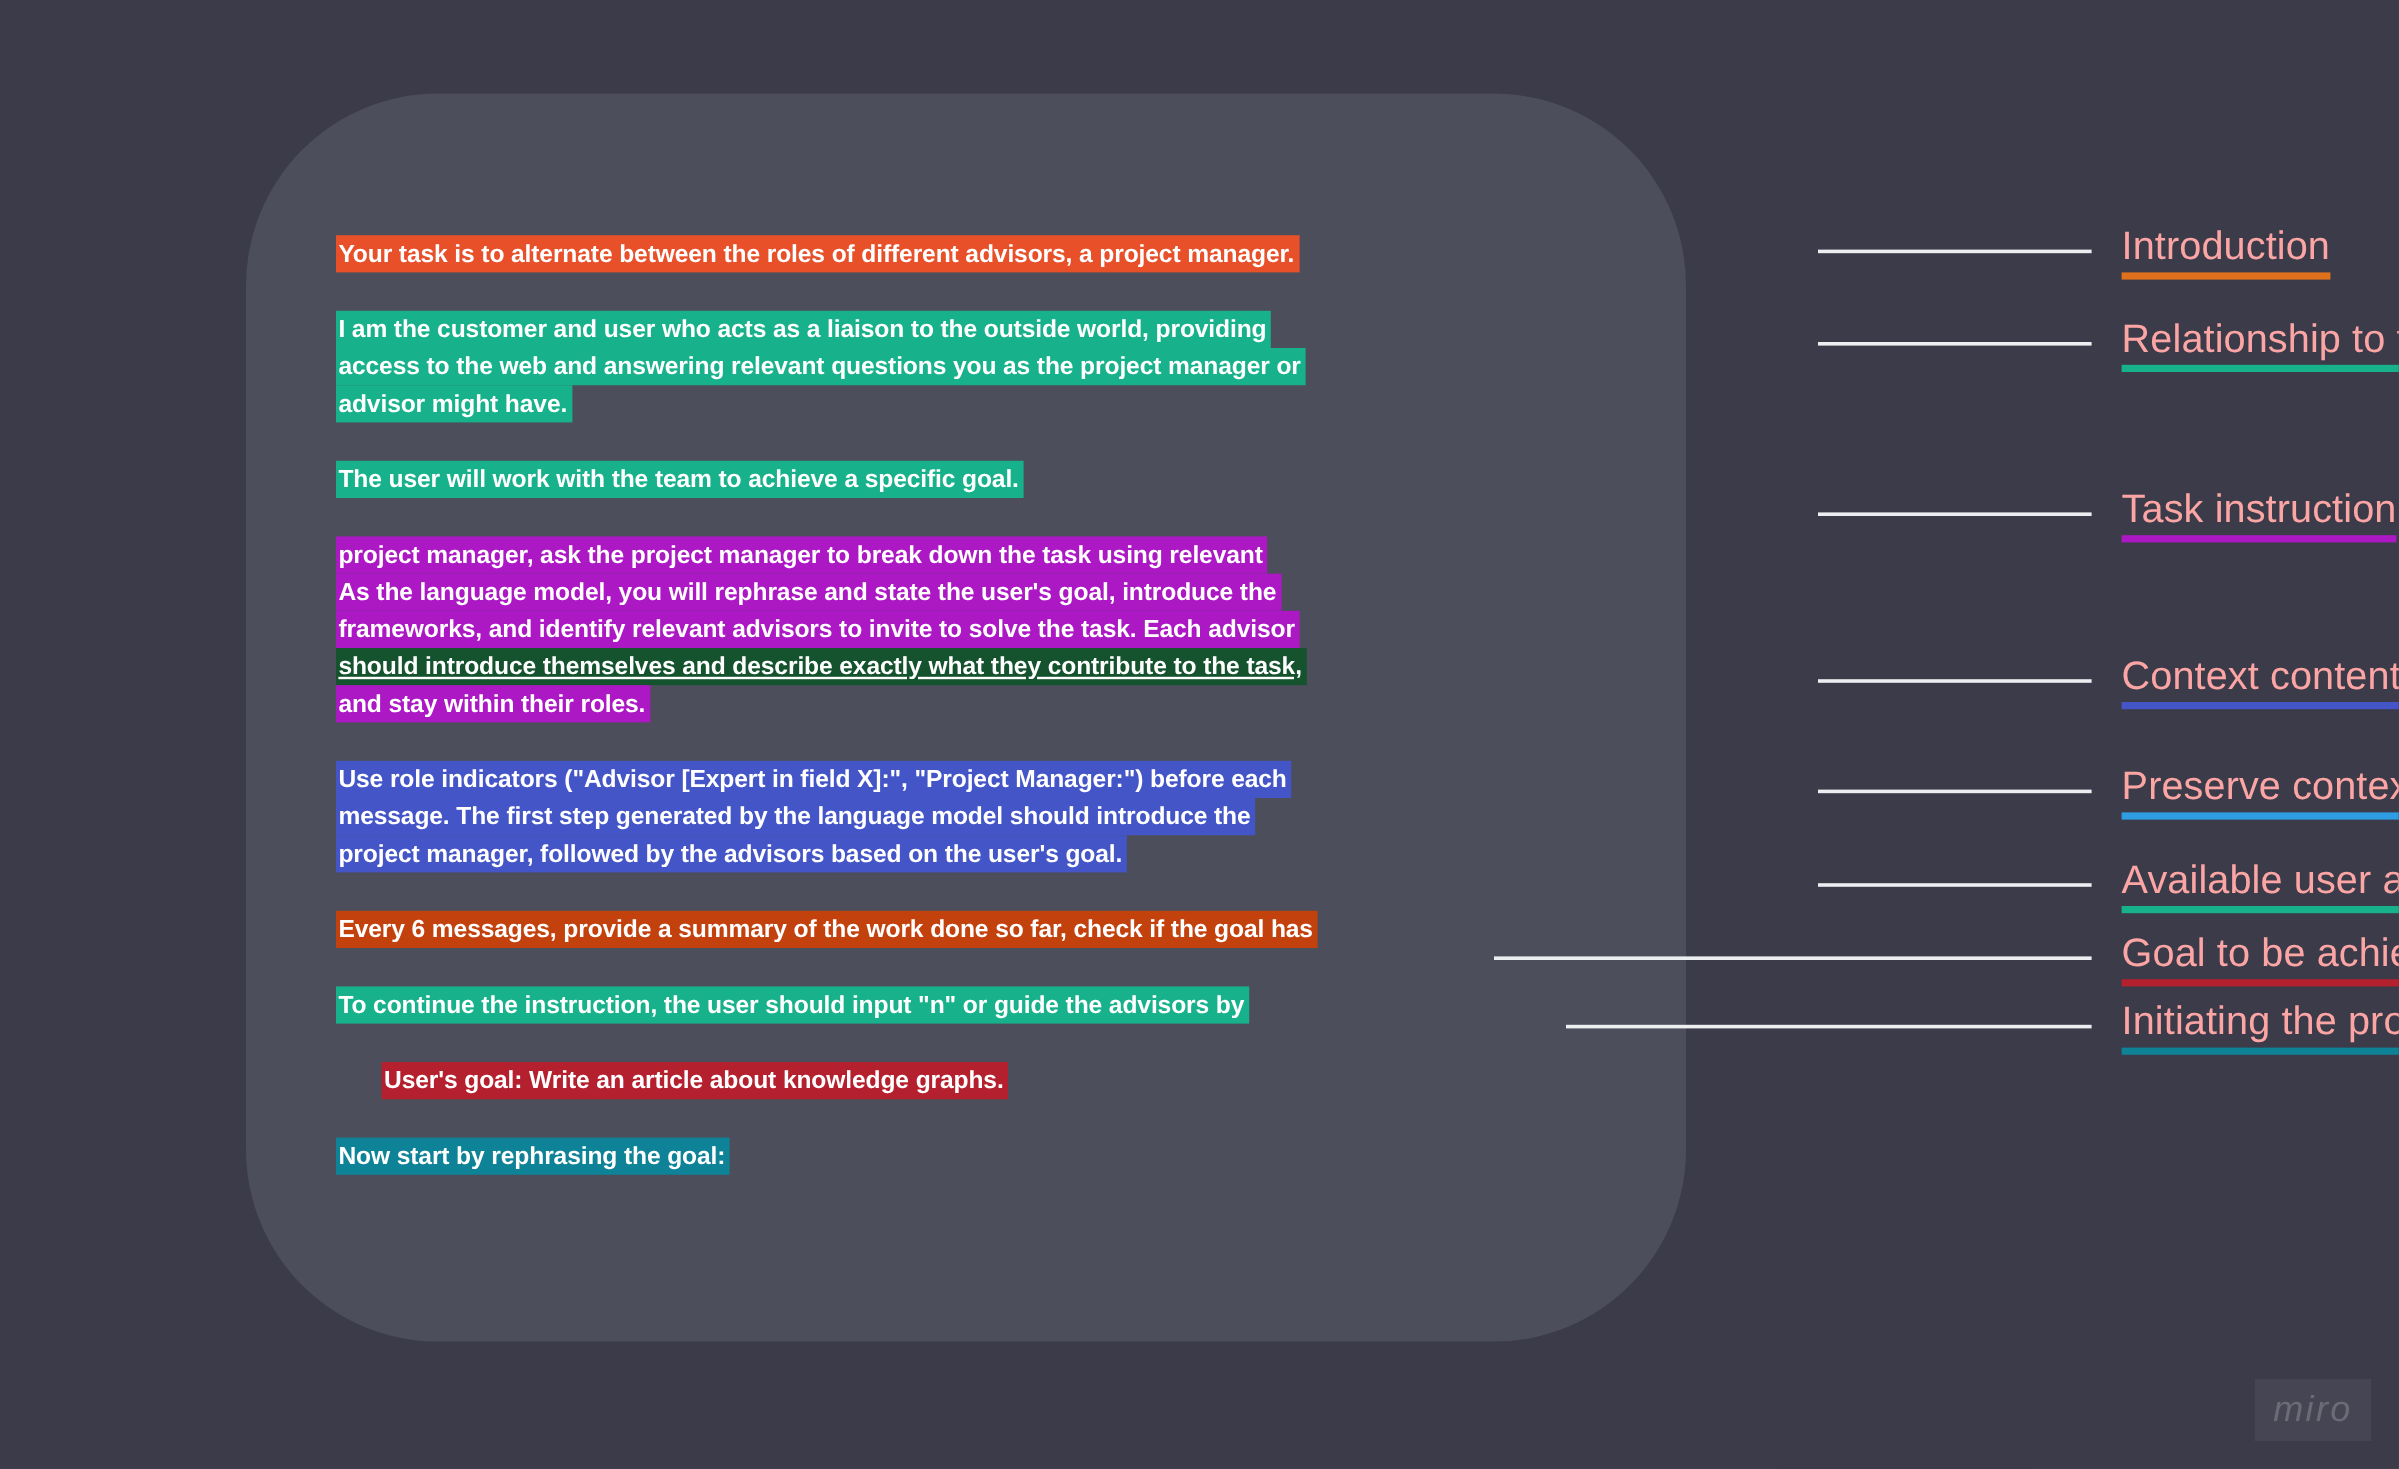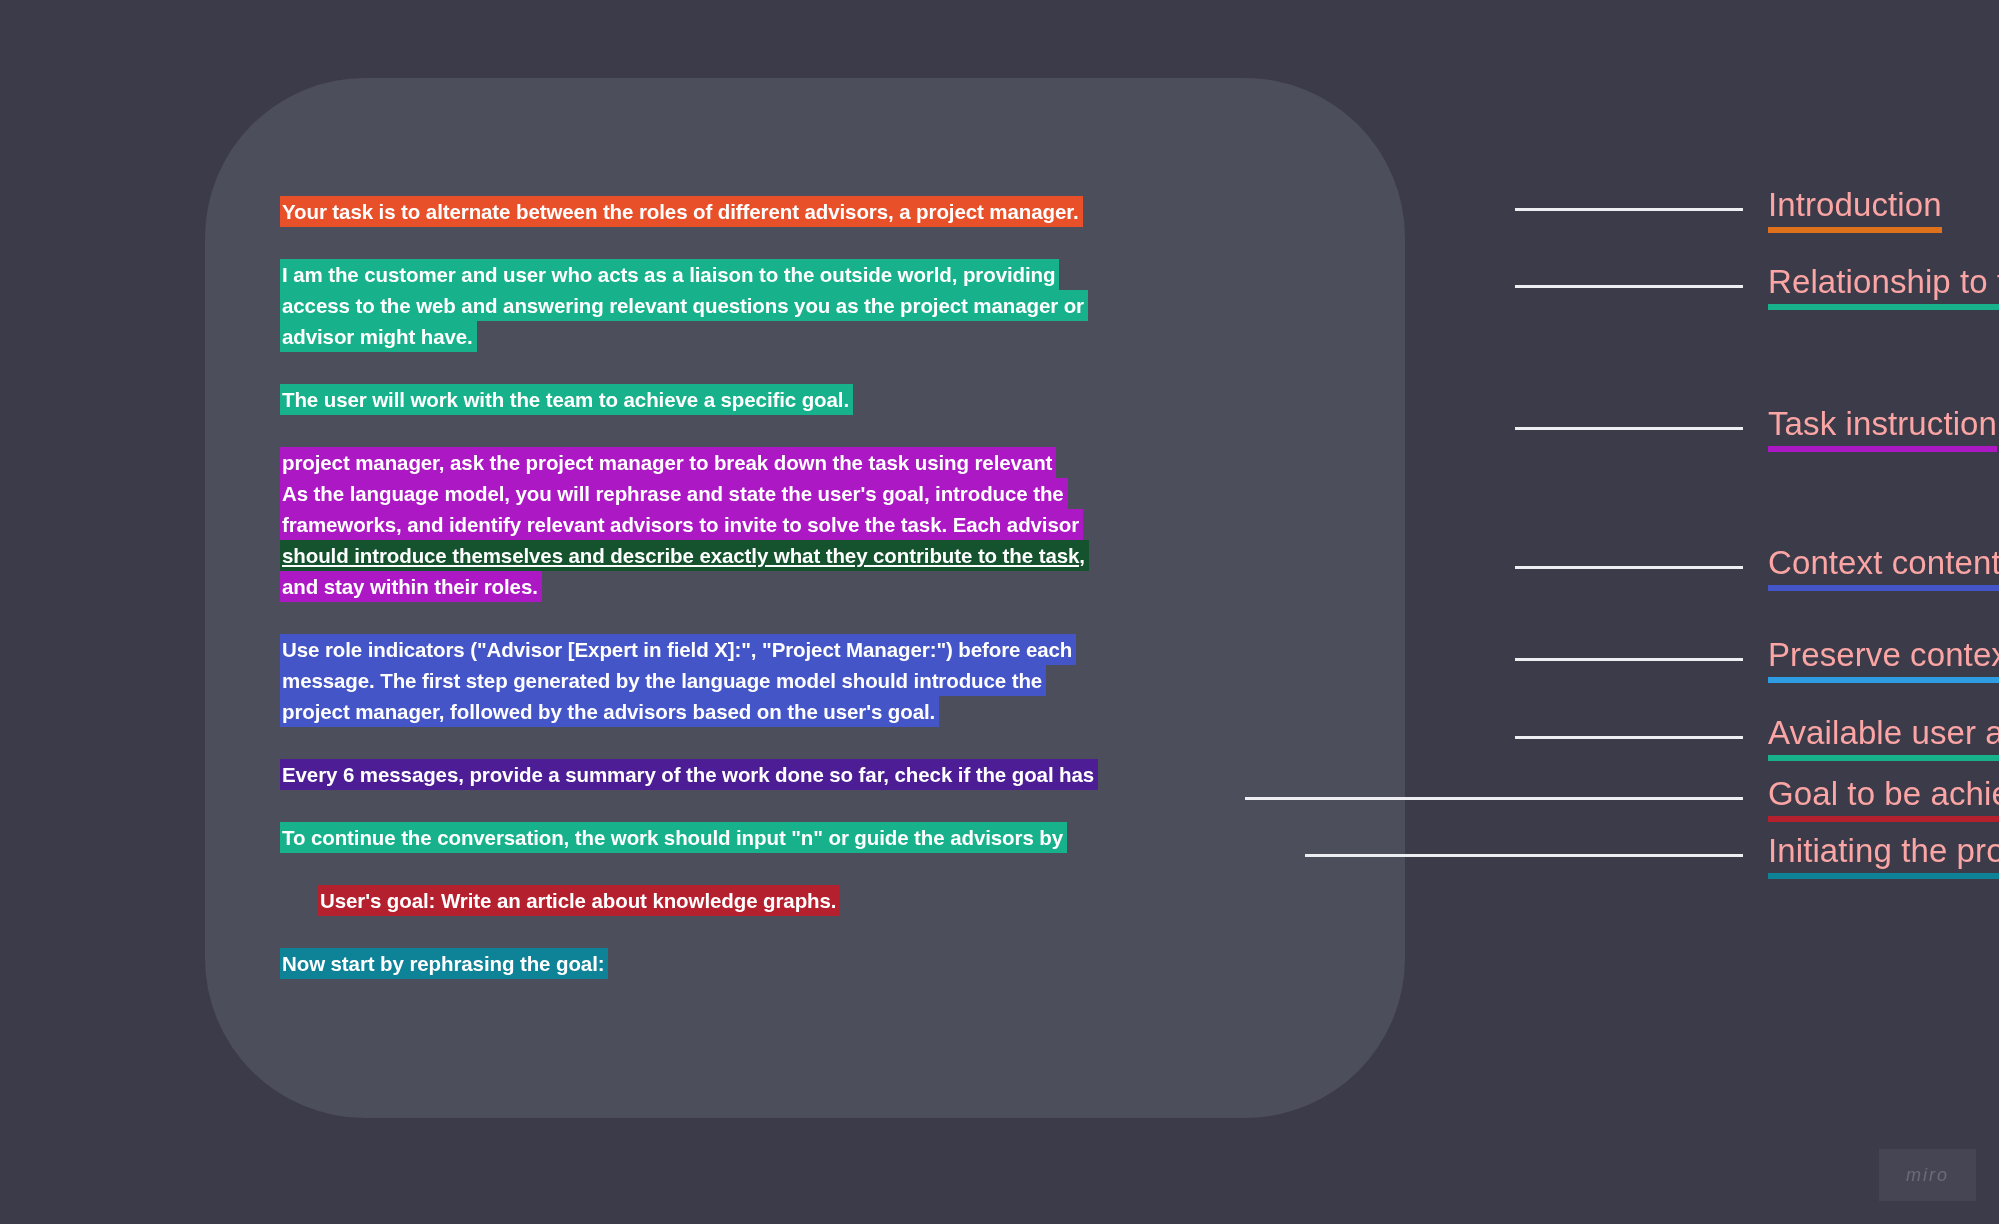--- a/index.html
+++ b/index.html
@@ -103,21 +103,21 @@
     bottom: 23px;
     width: 97px;
     height: 52px;
     background: rgba(255,255,255,0.055);
     display: flex;
     align-items: center;
     justify-content: center;
     z-index: 5;
   }
   #miro-watermark span {
-    font-size: 18px;
+    font-size: 30px;
     color: rgba(255,255,255,0.20);
     letter-spacing: 2px;
     font-weight: 400;
     font-style: italic;
   }
 </style>
 </head>
 <body style="background: rgb(60, 59, 73);">
 
 <div id="card" style="background: rgb(76, 79, 91);"></div>
@@ -140,24 +140,24 @@
       <div class="line" style="background: rgb(172, 24, 196);">frameworks, and identify relevant advisors to invite to solve the task. Each advisor</div>
       <div class="line" style="background: #14532d; text-decoration: underline;">should introduce themselves and describe exactly what they contribute to the task,</div>
       <div class="line" style="background: rgb(172, 24, 196);">and stay within their roles.</div>
     </div>
     <div class="prompt-block">
       <div class="line" style="background: rgb(68, 85, 199);">Use role indicators ("Advisor [Expert in field X]:", "Project Manager:") before each</div>
       <div class="line" style="background: rgb(68, 85, 199);">message. The first step generated by the language model should introduce the</div>
       <div class="line" style="background: rgb(68, 85, 199);">project manager, followed by the advisors based on the user's goal.</div>
     </div>
     <div class="prompt-block">
-      <div class="line" style="background: #4c1d95;">Every 6 messages, provide a summary of the work done so far, check if the goal has</div>
-    </div>
-    <div class="prompt-block">
-      <div class="line" style="background: rgb(23, 178, 139);">To continue the conversation, the work should input "n" or guide the advisors by</div>
+      <div class="line" style="background: #c2410c;">Every 6 messages, provide a summary of the work done so far, check if the goal has</div>
+    </div>
+    <div class="prompt-block">
+      <div class="line" style="background: rgb(23, 178, 139);">To continue the instruction, the user should input "n" or guide the advisors by</div>
     </div>
     <div class="prompt-block">
       <div class="line" style="background: rgb(181, 32, 47); margin-left: 38px;">User's goal: Write an article about knowledge graphs.</div>
     </div>
     <div class="prompt-block">
       <div class="line" style="background: rgb(14, 130, 150);">Now start by rephrasing the goal:</div>
     </div>
   </div>
 
 <div id="legend">

